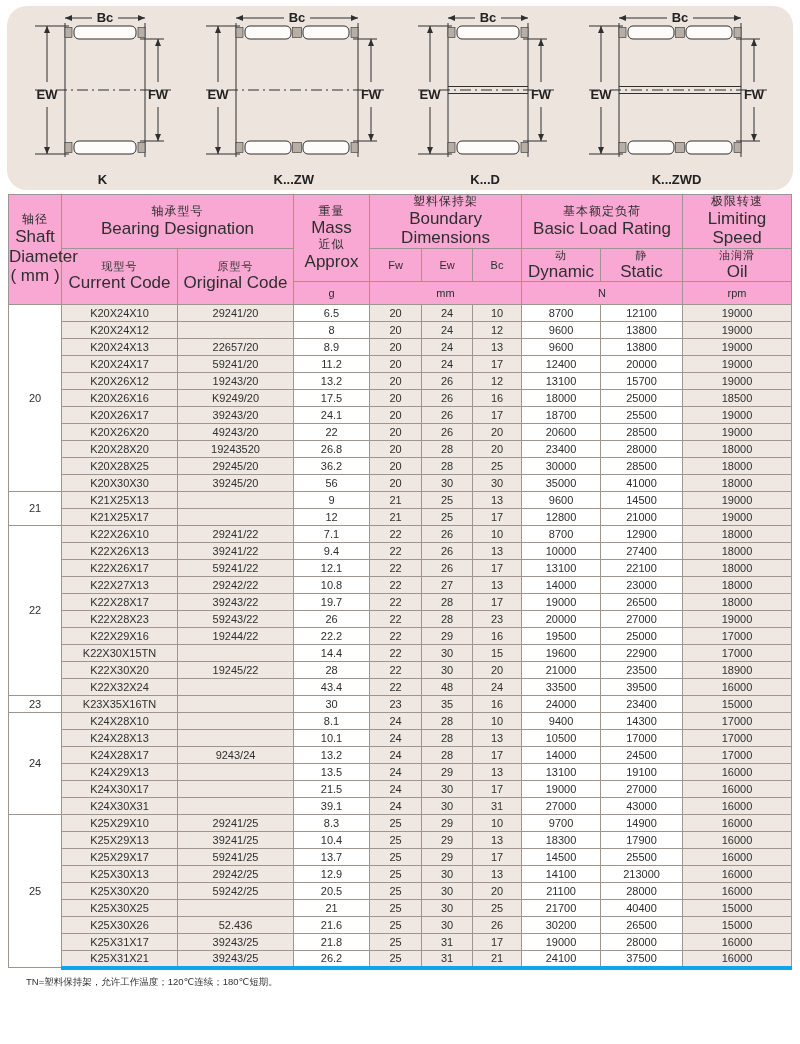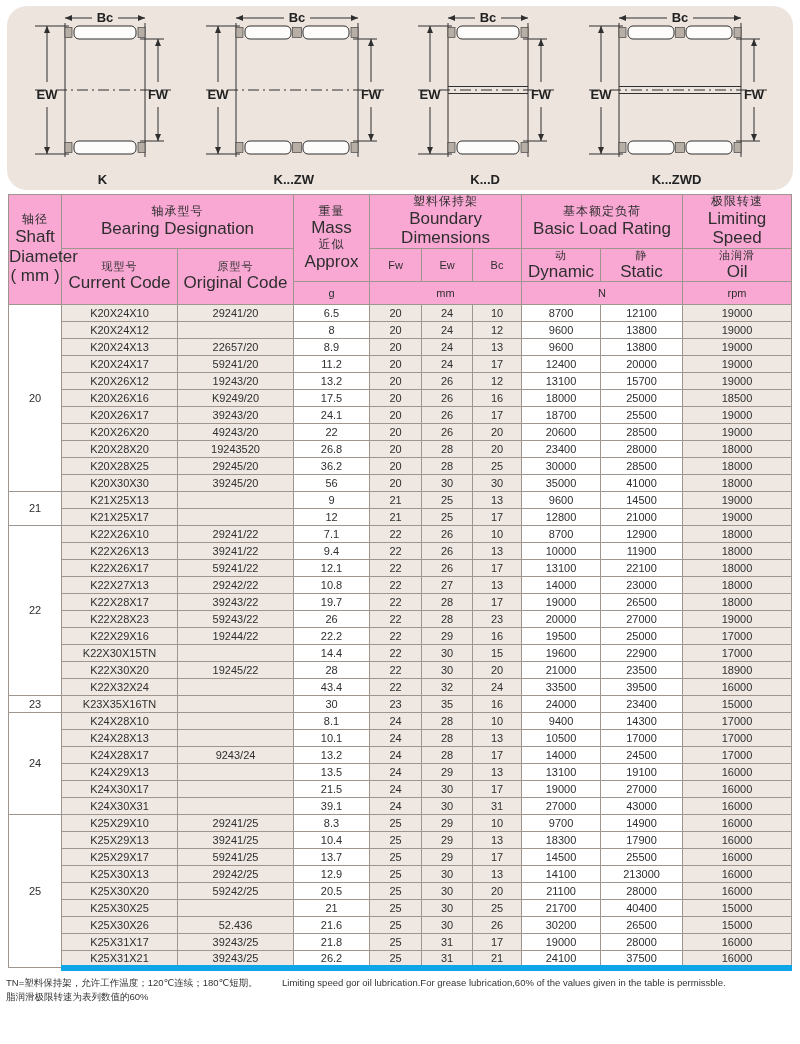--- a/index.html
+++ b/index.html
@@ -33,25 +33,25 @@
   .zh{font-size:12px;letter-spacing:1px;}
   .en{font-size:17px;}
   .small-zh{font-size:11px;letter-spacing:1px;}
   th.speed-h{border-left:2px solid #3a3a3a;border-right:2px solid #3a3a3a;}
   th.speed-top{border-top:2px solid #3a3a3a;}
   tbody td{height:17px;font-size:11px;background:#fff;}
   td.c-beige{background:#efe8e2;}
   td.c-code{text-align:left;padding-left:13px;}
   td.c-shaft{background:#fff;font-size:12px;}
   td.c-oil{border-left:2px solid #3a3a3a;border-right:2px solid #3a3a3a;}
-  tbody tr:last-child td{border-bottom:6px solid #0ea5e9;}
+  tbody tr:last-child td{border-bottom:4px solid #0ea5e9;}
 
   
   .notes{display:flex;margin:5px 6px 0 6px;}
-  .notes .block{font-size:9.5px;line-height:1.55;color:#333;}
+  .notes .block{font-size:9.5px;line-height:1.55;color:#333;margin-left:20px;}
   .notes .block.left{width:276px;flex:none;}
   .notes .block.right{flex:1;}
 </style>
 </head>
 <body>
 
 <div class="page">
 
   <div class="diag-panel">
     <div class="diag">
@@ -435,21 +435,21 @@
           <td class="c-beige c-oil">18000</td>
         </tr>
         <tr>
           <td class="c-code c-beige">K22X26X13</td>
           <td class="c-code c-beige">39241/22</td>
           <td>9.4</td>
           <td class="c-beige">22</td>
           <td class="c-beige">26</td>
           <td class="c-beige">13</td>
           <td>10000</td>
-          <td>11900</td>
+          <td>27400</td>
           <td class="c-beige c-oil">18000</td>
         </tr>
         <tr>
           <td class="c-code c-beige">K22X26X17</td>
           <td class="c-code c-beige">59241/22</td>
           <td>12.1</td>
           <td class="c-beige">22</td>
           <td class="c-beige">26</td>
           <td class="c-beige">17</td>
           <td>13100</td>
@@ -520,21 +520,21 @@
           <td class="c-beige">20</td>
           <td>21000</td>
           <td>23500</td>
           <td class="c-beige c-oil">18900</td>
         </tr>
         <tr>
           <td class="c-code c-beige">K22X32X24</td>
           <td class="c-code c-beige"></td>
           <td>43.4</td>
           <td class="c-beige">22</td>
-          <td class="c-beige">32</td>
+          <td class="c-beige">48</td>
           <td class="c-beige">24</td>
           <td>33500</td>
           <td>39500</td>
           <td class="c-beige c-oil">16000</td>
         </tr>
         <tr>
           <td rowspan="1" class="c-shaft">23</td>
           <td class="c-code c-beige">K23X35X16TN</td>
           <td class="c-code c-beige"></td>
           <td>30</td>
@@ -711,20 +711,18 @@
           <td>24100</td>
           <td>37500</td>
           <td class="c-beige c-oil">16000</td>
         </tr>
       </tbody>
   </table>
 
   <div class="notes">
     <div class="block left">
       <div>TN=塑料保持架，允许工作温度；120℃连续；180℃短期。</div>
-      <div>脂润滑极限转速为表列数值的60%</div>
     </div>
     <div class="block right">
-      <div>Limiting speed gor oil lubrication.For grease lubrication,60% of the values given in the table is permissble.</div>
     </div>
   </div>
 
 </div>
 
 </body></html>

